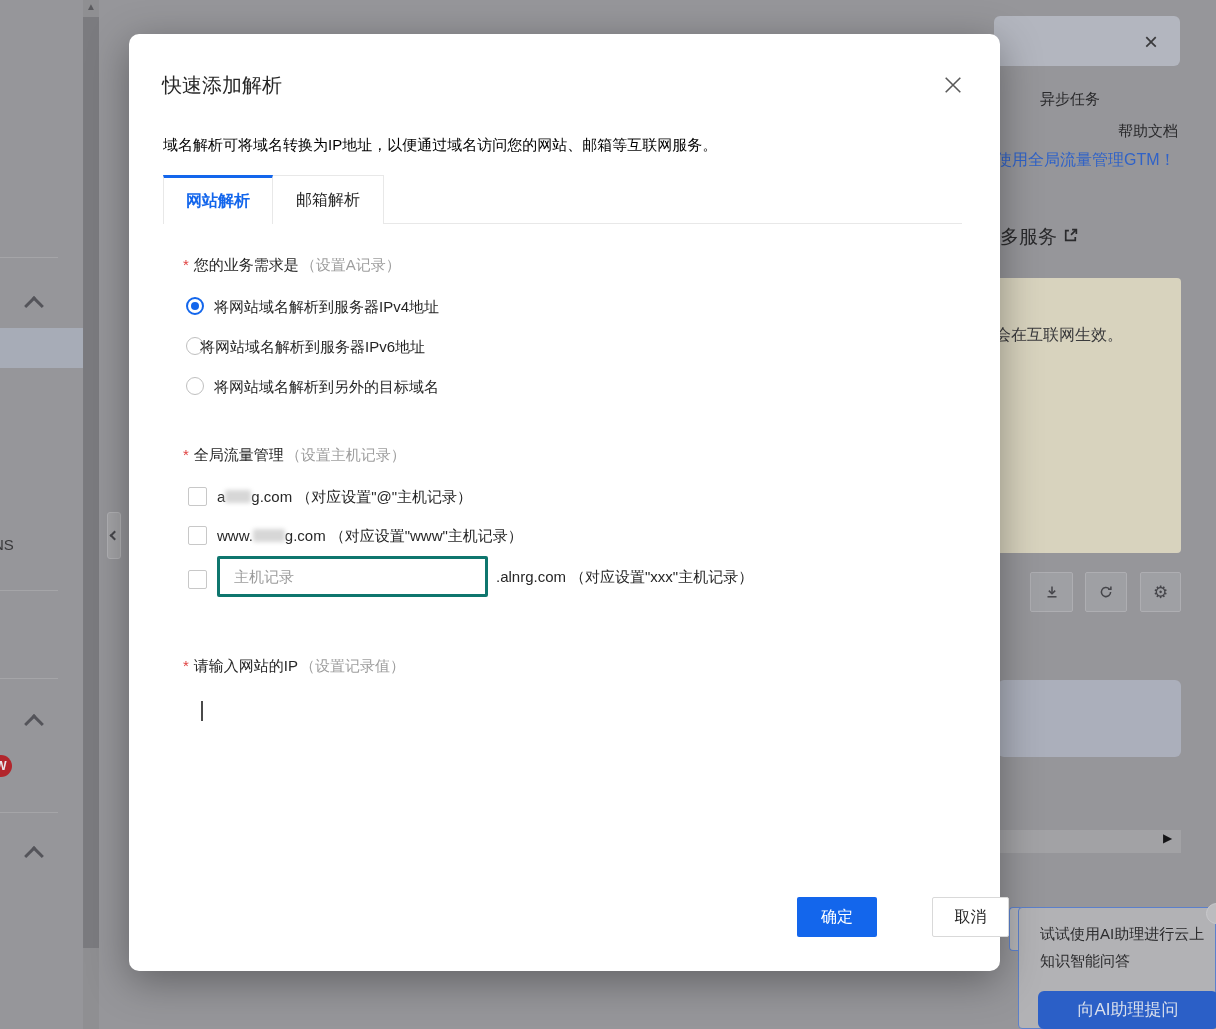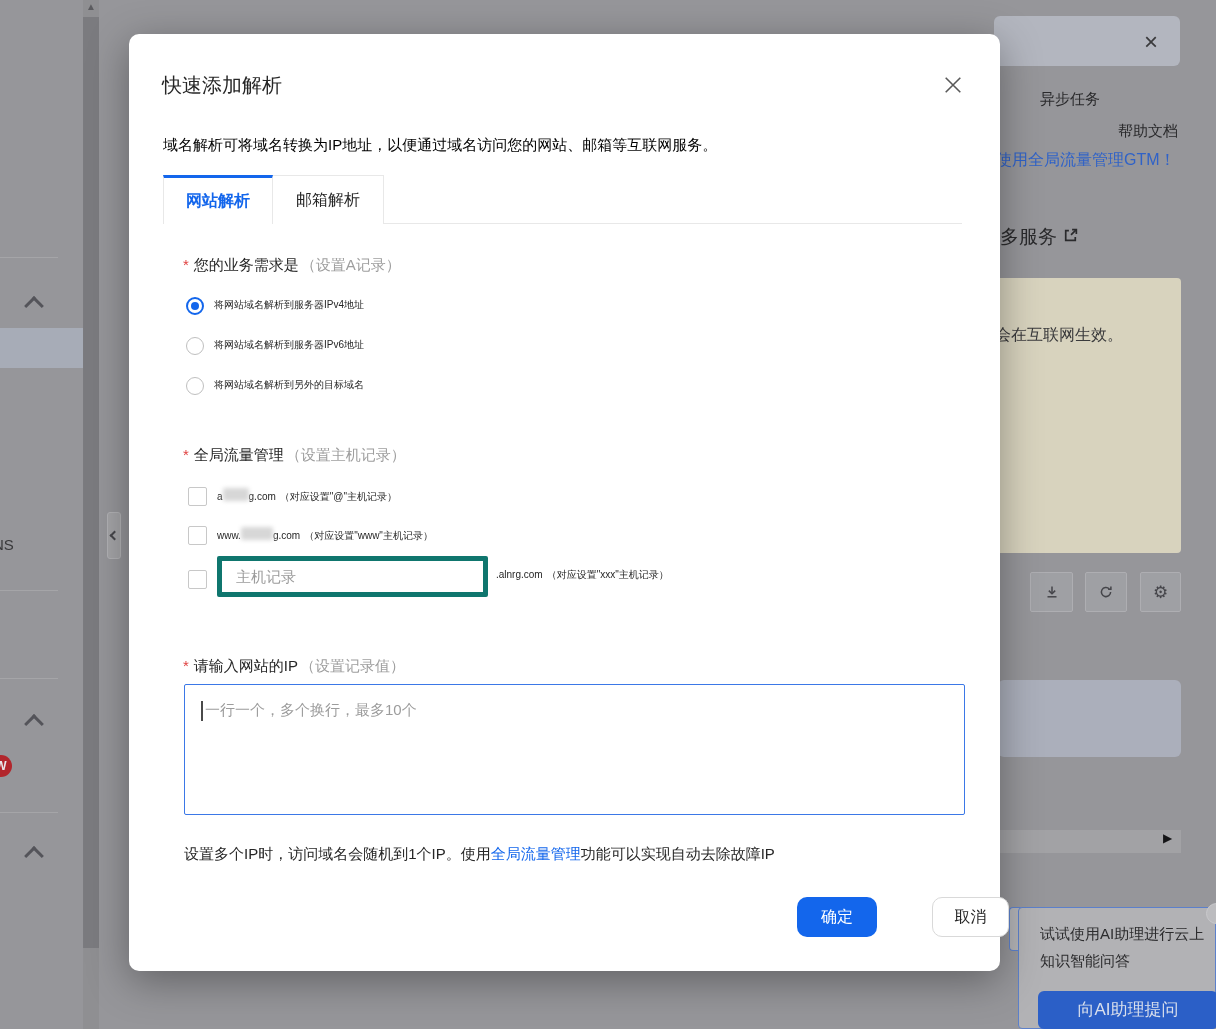--- a/index.html
+++ b/index.html
@@ -35,31 +35,31 @@
   .tab-active{border-top:3px solid #1366EC;border-left:1px solid #e8e8e8;border-right:1px solid #e8e8e8;color:#1366EC;font-weight:bold;line-height:45px;z-index:12;}
   .tab-idle{border-top:1px solid #e8e8e8;border-right:1px solid #e8e8e8;color:#262626;line-height:47px;z-index:12;}
   .tab-underline{height:1px;background:#e8e8e8;}
   .f-label{font-size:15px;color:#262626;white-space:nowrap;}
   .star{color:#e0403f;margin-right:5px;}
   .hint{color:#9e9e9e;margin-left:2px;}
   .radio{width:18px;height:18px;border:1px solid #bfbfbf;border-radius:50%;background:#fff;}
   .radio.sel{border:2px solid #1366EC;position:relative;}
   .radio.sel::after{content:"";position:absolute;left:3px;top:3px;width:8px;height:8px;border-radius:50%;background:#1366EC;}
   .checkbox{width:19px;height:19px;border:1px solid #c8c8c8;border-radius:2px;background:#fff;}
-  .row-text{font-size:10px;color:#262626;white-space:nowrap;}
+  .row-text{font-size:15px;color:#262626;white-space:nowrap;}
   .redact{display:inline-block;height:13px;border-radius:2px;background:#d7d7d7;filter:blur(2px);vertical-align:-1px;}
   .note{margin-left:4px;}
-  .host-input{border:5px solid #0f766e;border-radius:2px;font-size:15px;color:#262626;padding:0 14px;outline:none;background:#fff;}
+  .host-input{border:3px solid #0f766e;border-radius:2px;font-size:15px;color:#262626;padding:0 14px;outline:none;background:#fff;}
   .host-input::placeholder{color:#9c9c9c;}
   .ip-area{border:1px solid #3b78e7;border-radius:2px;font-size:15px;color:#262626;padding:16px 20px;outline:none;resize:none;background:#fff;}
   .ip-area::placeholder{color:#9c9c9c;}
   .caret{width:2px;background:#4a4a4a;}
   .foot{font-size:15px;color:#262626;white-space:nowrap;}
   .foot a{color:#1366EC;text-decoration:none;}
-  .btn{font-size:16px;text-align:center;line-height:40px;border-radius:10px;cursor:pointer;}
+  .btn{font-size:16px;text-align:center;line-height:40px;border-radius:2px;cursor:pointer;}
   .btn-primary{background:#1366EC;color:#fff;line-height:40px;}
   .btn-plain{background:#fff;border:1px solid #d9d9d9;color:#262626;line-height:38px;}
   svg{display:block;}
 </style>
 </head>
 <body>
 
 <div id="stage">
 
   <div class="abs divider" style="left:0;top:257px;width:58px;"></div>
@@ -145,21 +145,21 @@
   <div class="abs tab tab-active" style="left:163px;top:175px;width:110px;height:49px;">
     <span>网站解析</span>
   </div>
 
   <div class="abs z f-label" style="left:183px;top:256px;">
     <span class="star">*</span><span>您的业务需求是</span><span class="hint">（设置A记录）</span>
   </div>
   <div class="abs z radio sel" style="left:186px;top:297px;"></div>
   <div class="abs z row-text" style="left:214px;top:298px;">将网站域名解析到服务器IPv4地址</div>
   <div class="abs z radio" style="left:186px;top:337px;"></div>
-  <div class="abs z row-text" style="left:214px;top:338px;">将网站域名解析到服务器IPv6地址</div>
+  <div class="abs z row-text" style="left:200px;top:338px;">将网站域名解析到服务器IPv6地址</div>
   <div class="abs z radio" style="left:186px;top:377px;"></div>
   <div class="abs z row-text" style="left:214px;top:378px;">将网站域名解析到另外的目标域名</div>
 
   <div class="abs z f-label" style="left:183px;top:446px;">
     <span class="star">*</span><span>全局流量管理</span><span class="hint">（设置主机记录）</span>
   </div>
 
   <div class="abs z checkbox" style="left:188px;top:487px;"></div>
   <div class="abs z row-text" style="left:217px;top:488px;">
     <span>a</span><span class="redact" style="width:26px;"></span><span>g.com</span><span class="note">（对应设置"@"主机记录）</span>
@@ -172,23 +172,19 @@
 
   <div class="abs z checkbox" style="left:188px;top:570px;"></div>
   <input class="abs z host-input" style="left: 217px; top: 556px; width: 271px; height: 41px;" placeholder="主机记录">
   <div class="abs z row-text" style="left:496px;top:568px;">
     <span>.alnrg.com</span><span class="note">（对应设置"xxx"主机记录）</span>
   </div>
 
   <div class="abs z f-label" style="left:183px;top:657px;">
     <span class="star">*</span><span>请输入网站的IP</span><span class="hint">（设置记录值）</span>
   </div>
-  <textarea class="abs z ip-area" style="left: 184px; top: 684px; width: 781px; height: 131px;" placeholder="一行一个，多个换行，最多10个"></textarea>
   <div class="abs caret" style="left:201px;top:701px;height:20px;z-index:12;"></div>
 
-  <div class="abs z foot" style="left:184px;top:845px;">
-    <span>设置多个IP时，访问域名会随机到1个IP。使用</span><a href="#">全局流量管理</a><span>功能可以实现自动去除故障IP</span>
-  </div>
 
   <div class="abs z btn btn-primary" style="left:797px;top:897px;width:80px;height:40px;">确定</div>
   <div class="abs z btn btn-plain" style="left:932px;top:897px;width:77px;height:40px;">取消</div>
 
 </div>
 
 </body></html>

